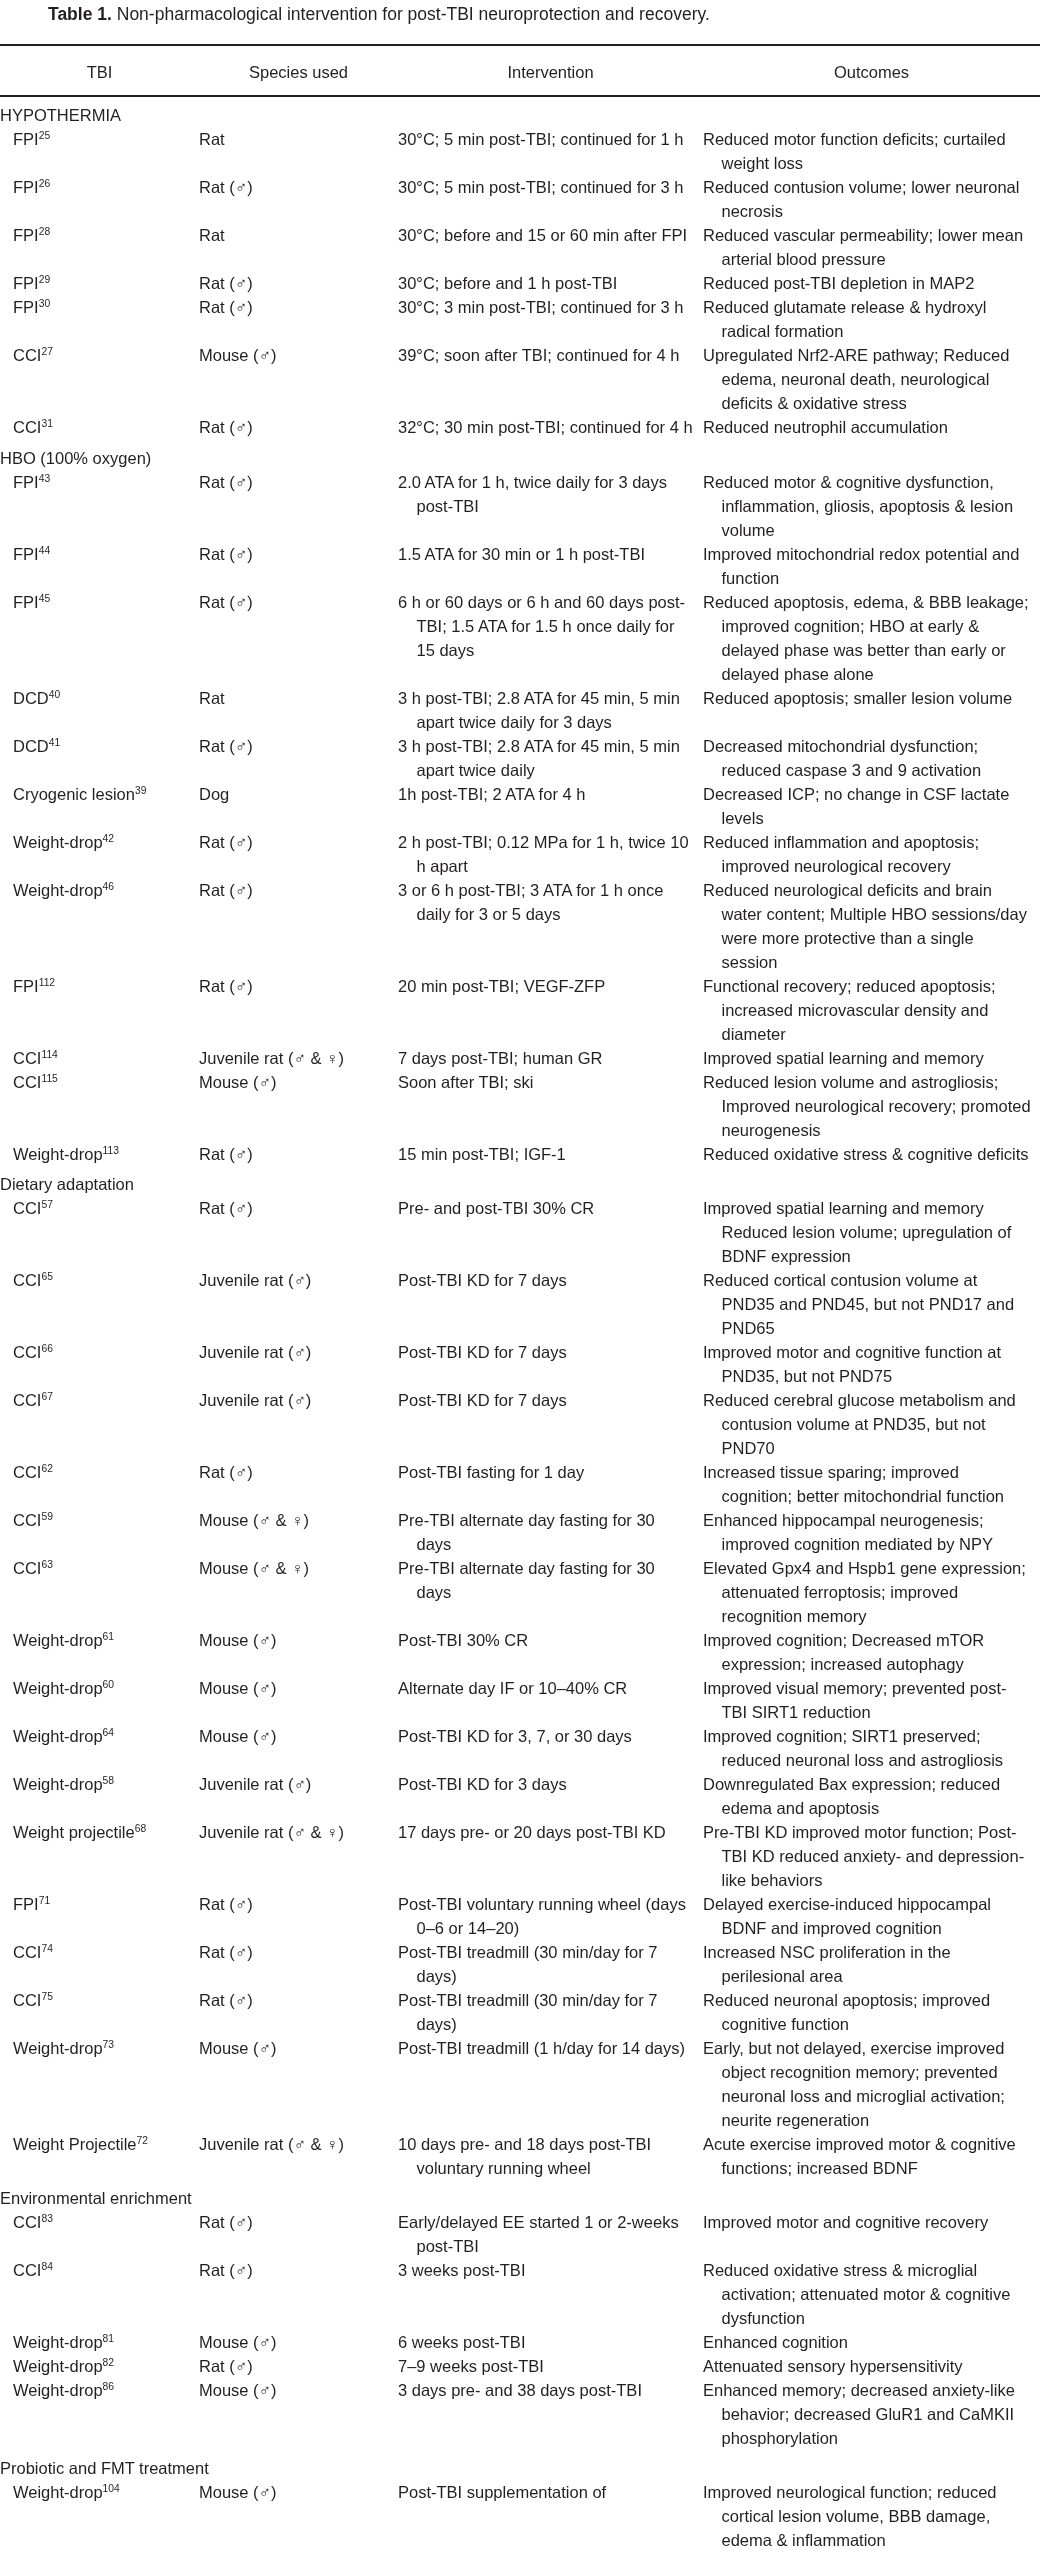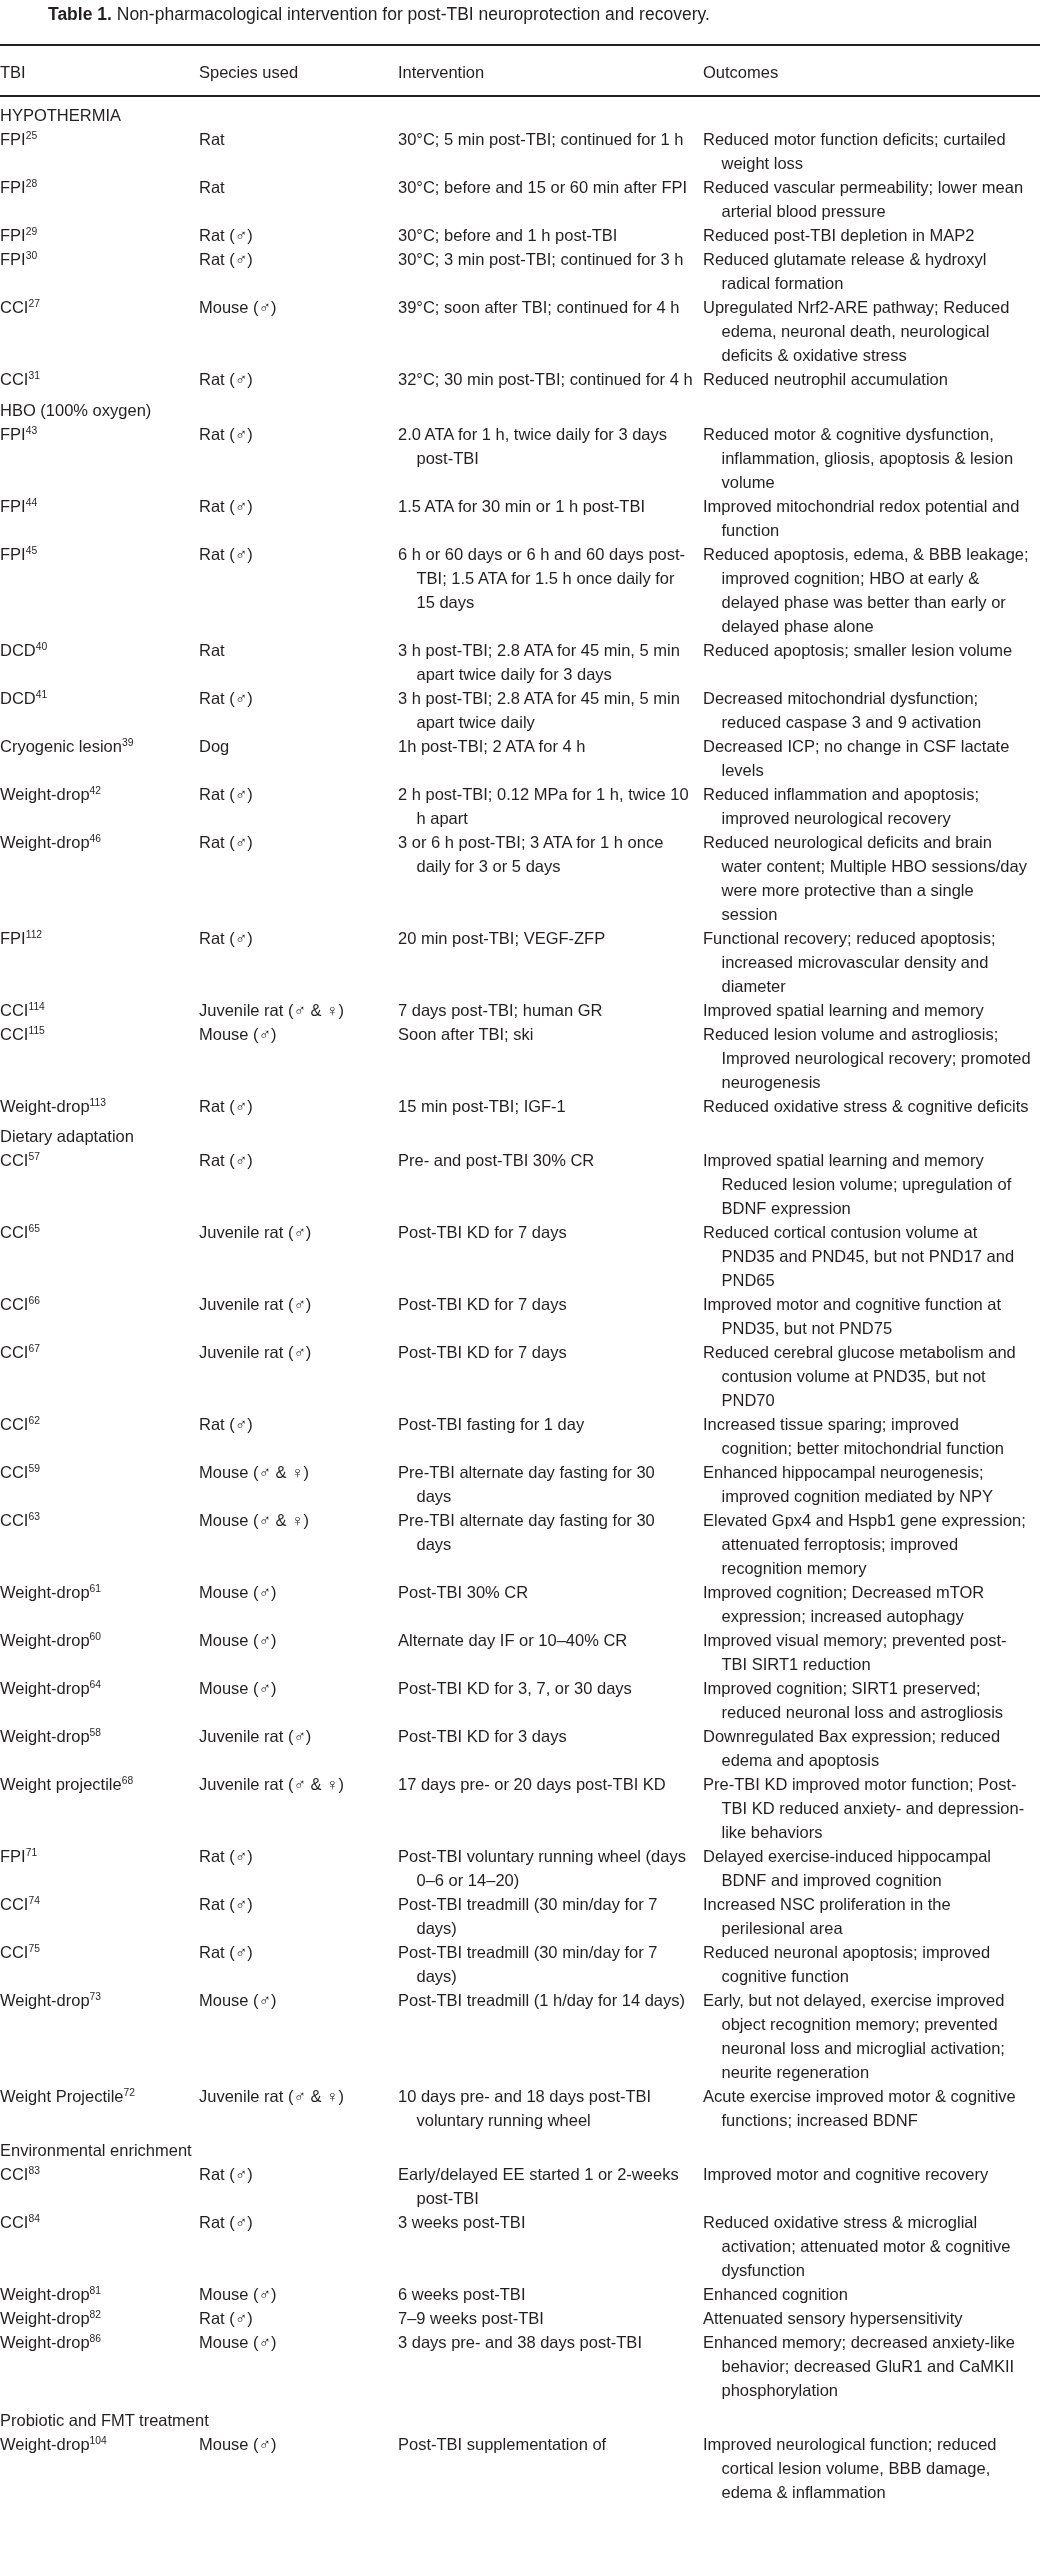--- a/index.html
+++ b/index.html
@@ -25,32 +25,32 @@
     table-layout: fixed;
     font-size: 16.5px;
     line-height: 24px;
   }
   col.c1 { width: 199px; }
   col.c2 { width: 199px; }
   col.c3 { width: 305px; }
   col.c4 { width: 337px; }
   thead th {
     font-weight: normal;
-    text-align: left;
+    text-align: center;
     padding: 13.4px 0 11.3px 0;
     vertical-align: top;
   }
   td { vertical-align: top; padding: 0; }
   td .cell {
     display: block;
     padding-left: 18.5px;
     text-indent: -18.5px;
     padding-right: 9.3px;
   }
-  td.tbi .cell { padding-left: 0; text-indent: 0; }
+  td.tbi .cell { padding-left: 13px; text-indent: 0; }
   tr.section td { padding-top: 6.2px; margin-left: 28px; }
   sup { font-size: 10.3px; line-height: 0; vertical-align: super; }
   .top-gap { height: 20.6px; }
   .after-head { height: 2.1px; background: #231f20; }
 </style>
 </head>
 <body>
 
 <div class="page">
   <div class="caption">
@@ -92,20 +92,34 @@
           </td>
           <td>
             <span class="cell"><span>30°C; 5 min post-TBI; continued for 1 h</span></span>
           </td>
           <td>
             <span class="cell"><span>Reduced motor function deficits; curtailed weight loss</span></span>
           </td>
         </tr>
         <tr>
           <td class="tbi">
+            <span class="cell"><span>FPI</span><sup>26</sup></span>
+          </td>
+          <td>
+            <span class="cell">Rat (♂)</span>
+          </td>
+          <td>
+            <span class="cell"><span>30°C; 5 min post-TBI; continued for 3 h</span></span>
+          </td>
+          <td>
+            <span class="cell"><span>Reduced contusion volume; lower neuronal necrosis</span></span>
+          </td>
+        </tr>
+        <tr>
+          <td class="tbi">
             <span class="cell"><span>FPI</span><sup>28</sup></span>
           </td>
           <td>
             <span class="cell">Rat</span>
           </td>
           <td>
             <span class="cell"><span>30°C; before and 15 or 60 min after FPI</span></span>
           </td>
           <td>
             <span class="cell"><span>Reduced vascular permeability; lower mean arterial blood pressure</span></span>

